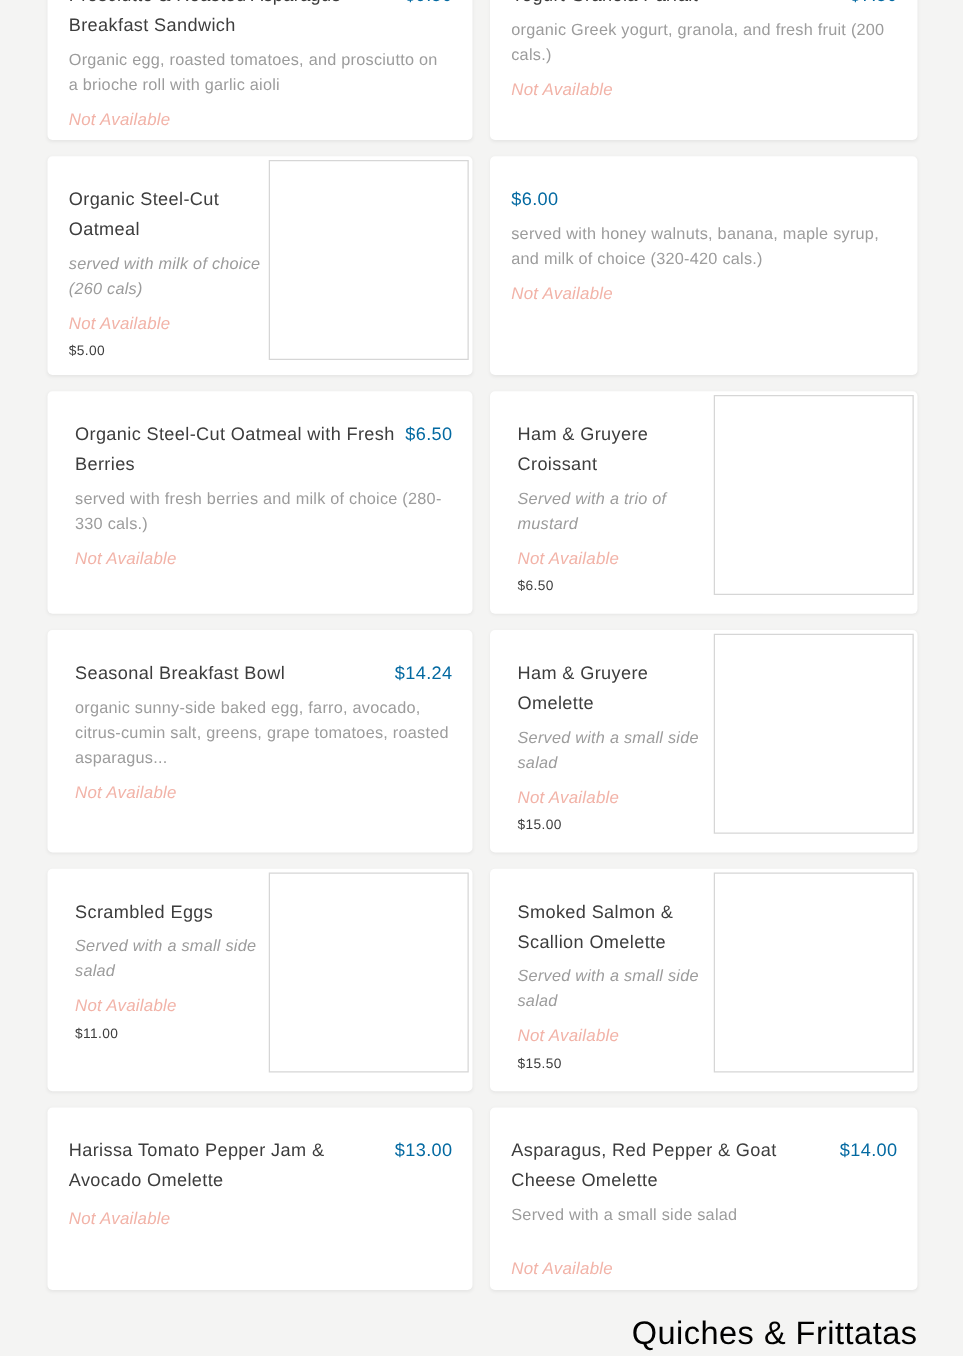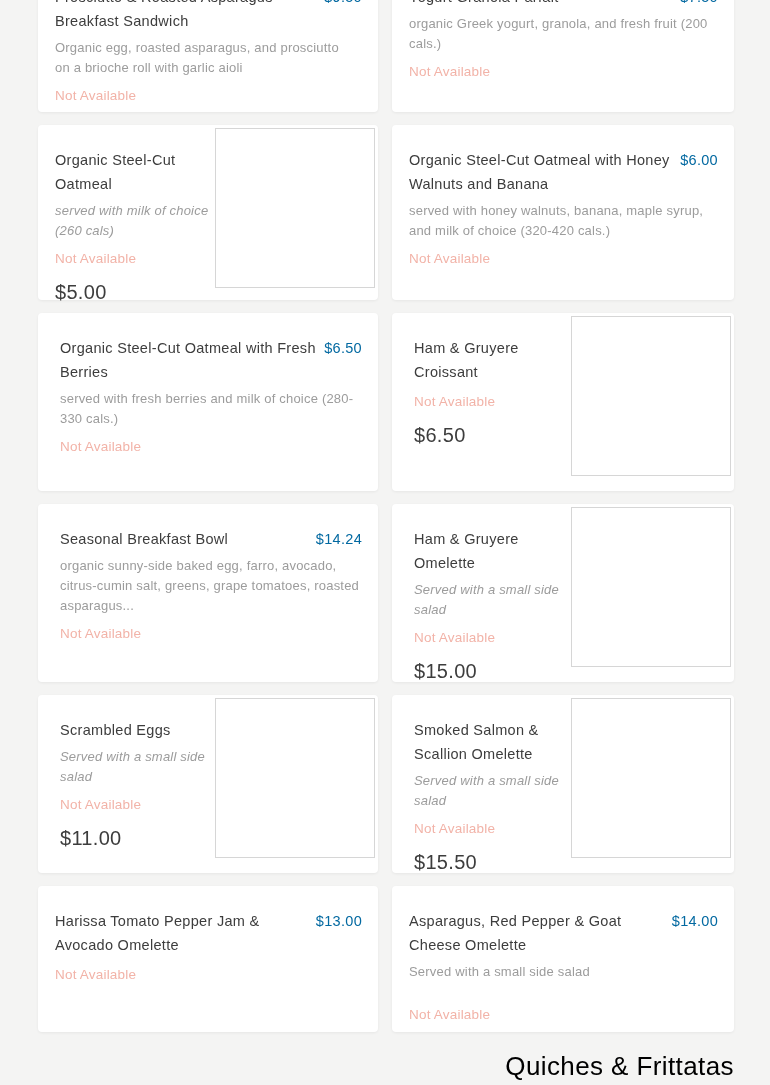--- a/index.html
+++ b/index.html
@@ -51,27 +51,28 @@
     line-height: 20px;
     color: #9c9c9c;
     letter-spacing: 0.2px;
     max-width: 302px;
   }
   .desc.narrow { max-width: 160px; font-style: italic; }
   .status {
     margin-top: 9px;
     font-size: 13.5px;
     line-height: 18px;
+    font-style: italic;
     color: #f2b3a8;
     letter-spacing: 0.2px;
   }
   .status.status-gap { margin-top: 24px; }
   .price-bottom {
-    margin-top: 13px;
-    font-size: 20px;
+    margin-top: 2px;
+    font-size: 11px;
     line-height: 22px;
     color: #3d3d3d;
     letter-spacing: 0.3px;
   }
   .img-ph {
     position: absolute;
     top: 3px; right: 3px;
     width: 160px; height: 160px;
     background: #ffffff;
     border: 1px solid #d6d6d6;
@@ -88,21 +89,21 @@
 </head>
 <body>
 
 <div class="menu-grid">
 
   <div class="card h150">
     <div class="head">
       <div class="title">Prosciutto &amp; Roasted Asparagus Breakfast Sandwich</div>
       <div class="price">$9.50</div>
     </div>
-    <div class="desc">Organic egg, roasted asparagus, and prosciutto on a brioche roll with garlic aioli</div>
+    <div class="desc">Organic egg, roasted tomatoes, and prosciutto on a brioche roll with garlic aioli</div>
     <div class="status">Not Available</div>
   </div>
 
   <div class="card h150">
     <div class="head">
       <div class="title">Yogurt Granola Parfait</div>
       <div class="price">$7.50</div>
     </div>
     <div class="desc">organic Greek yogurt, granola, and fresh fruit (200 cals.)</div>
     <div class="status">Not Available</div>
@@ -111,39 +112,39 @@
   <div class="card h175">
     <div class="img-ph"></div>
     <div class="title narrow">Organic Steel-Cut Oatmeal</div>
     <div class="desc narrow">served with milk of choice (260 cals)</div>
     <div class="status">Not Available</div>
     <div class="price-bottom">$5.00</div>
   </div>
 
   <div class="card h175">
     <div class="head">
-      <div class="title">Organic Steel-Cut Oatmeal with Honey Walnuts and Banana</div>
       <div class="price">$6.00</div>
     </div>
     <div class="desc">served with honey walnuts, banana, maple syrup, and milk of choice (320-420 cals.)</div>
     <div class="status">Not Available</div>
   </div>
 
   <div class="card h178">
     <div class="head">
       <div class="title">Organic Steel-Cut Oatmeal with Fresh Berries</div>
       <div class="price">$6.50</div>
     </div>
     <div class="desc">served with fresh berries and milk of choice (280-330 cals.)</div>
     <div class="status">Not Available</div>
   </div>
 
   <div class="card h178">
     <div class="img-ph"></div>
     <div class="title narrow">Ham &amp; Gruyere Croissant</div>
+    <div class="desc narrow">Served with a trio of mustard</div>
     <div class="status">Not Available</div>
     <div class="price-bottom">$6.50</div>
   </div>
 
   <div class="card h178">
     <div class="head">
       <div class="title">Seasonal Breakfast Bowl</div>
       <div class="price">$14.24</div>
     </div>
     <div class="desc">organic sunny-side baked egg, farro, avocado, citrus-cumin salt, greens, grape tomatoes, roasted asparagus...</div>

